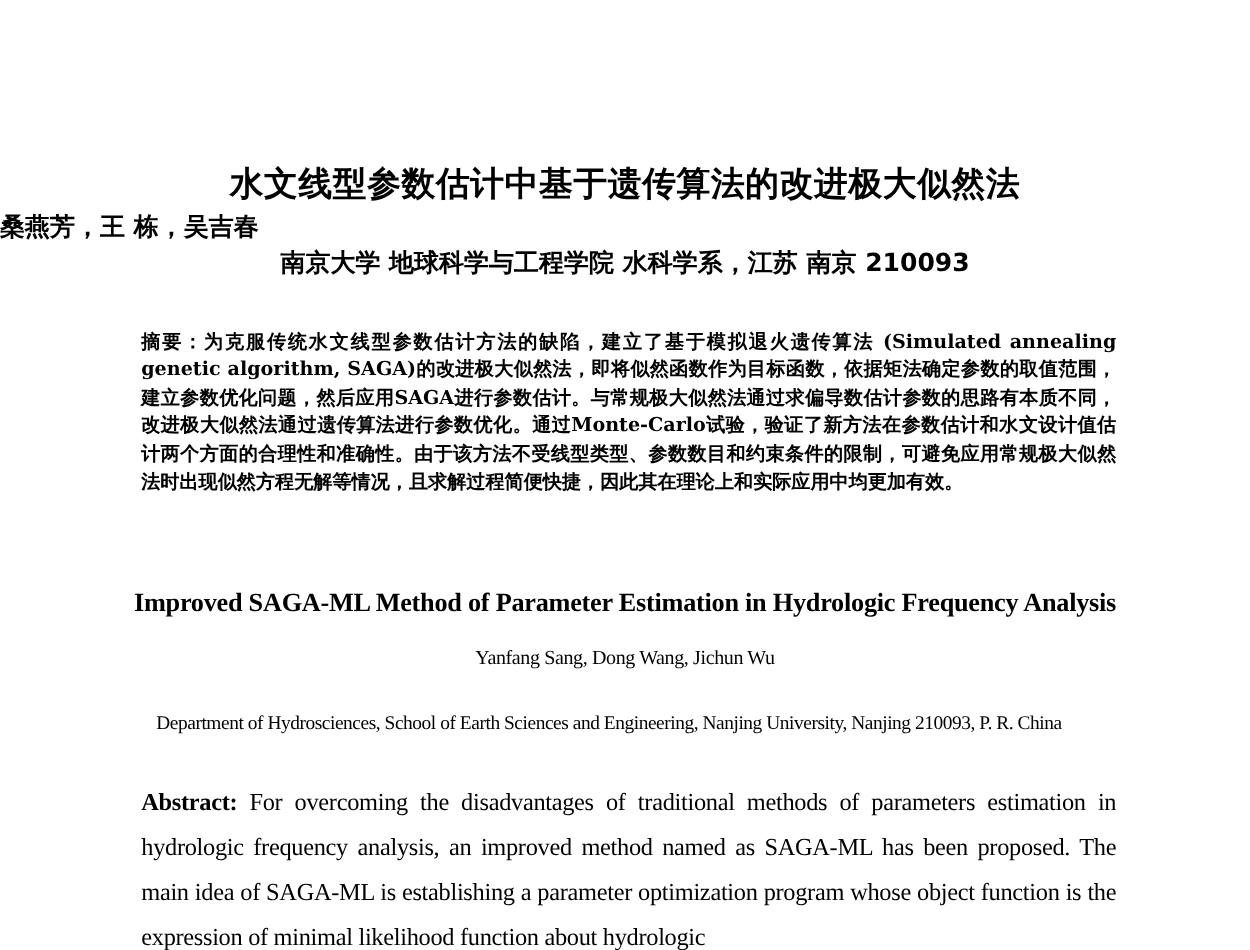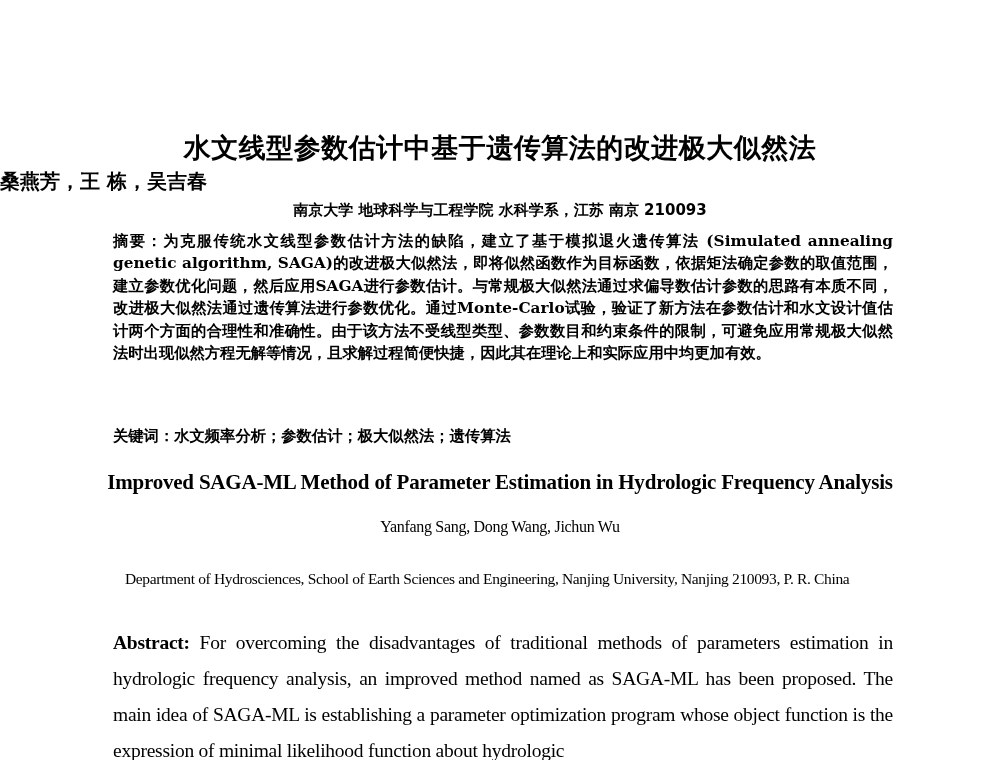--- a/index.html
+++ b/index.html
@@ -41,28 +41,28 @@
       font-size: 20px;
       line-height: 28px;
     }
     .cn-affil {
       position: absolute;
       left: 0; width: 1000px;
       top: 199px;
       text-align: center;
       font-family: "DejaVu Sans", sans-serif;
       font-weight: bold;
-      font-size: 15px;
+      font-size: 20px;
       line-height: 22px;
     }
     .cn-abstract {
       position: absolute;
       left: 113px;
       width: 780px;
-      top: 230px;
+      top: 262px;
       font-family: "DejaVu Serif", serif;
       font-size: 15.3px;
       line-height: 22.4px;
       text-align: justify;
       font-weight: bold;
     }
     .cn-abstract .label {
       font-family: "DejaVu Sans", sans-serif;
       font-weight: bold;
     }
@@ -136,23 +136,20 @@
   <div class="cn-title">水文线型参数估计中基于遗传算法的改进极大似然法</div>
 
   <div class="cn-authors">桑燕芳，王 栋，吴吉春</div>
 
   <div class="cn-affil">南京大学 地球科学与工程学院 水科学系，江苏 南京 210093</div>
 
   <div class="cn-abstract">
     <span class="label">摘要：</span><span>为克服传统水文线型参数估计方法的缺陷，建立了基于模拟退火遗传算法 (Simulated annealing genetic algorithm, SAGA)的改进极大似然法，即将似然函数作为目标函数，依据矩法确定参数的取值范围，建立参数优化问题，然后应用SAGA进行参数估计。与常规极大似然法通过求偏导数估计参数的思路有本质不同，改进极大似然法通过遗传算法进行参数优化。通过Monte-Carlo试验，验证了新方法在参数估计和水文设计值估计两个方面的合理性和准确性。由于该方法不受线型类型、参数数目和约束条件的限制，可避免应用常规极大似然法时出现似然方程无解等情况，且求解过程简便快捷，因此其在理论上和实际应用中均更加有效。</span>
   </div>
 
-  <div class="cn-keywords">
-    <span class="label">关键词：</span><span>水文频率分析；参数估计；极大似然法；遗传算法</span>
-  </div>
 
   <div class="en-title">Improved SAGA-ML Method of Parameter Estimation in Hydrologic Frequency Analysis</div>
 
   <div class="en-authors">Yanfang Sang, Dong Wang, Jichun Wu</div>
 
   <div class="en-affil">Department of Hydrosciences, School of Earth Sciences and Engineering, Nanjing University, Nanjing 210093, P. R. China</div>
 
   <div class="en-abstract">
     <span class="label">Abstract:</span><span> For overcoming the disadvantages of traditional methods of parameters estimation in hydrologic frequency analysis, an improved method named as SAGA-ML has been proposed. The main idea of SAGA-ML is establishing a parameter optimization program whose object function is the expression of minimal likelihood function about hydrologic</span>
   </div>

